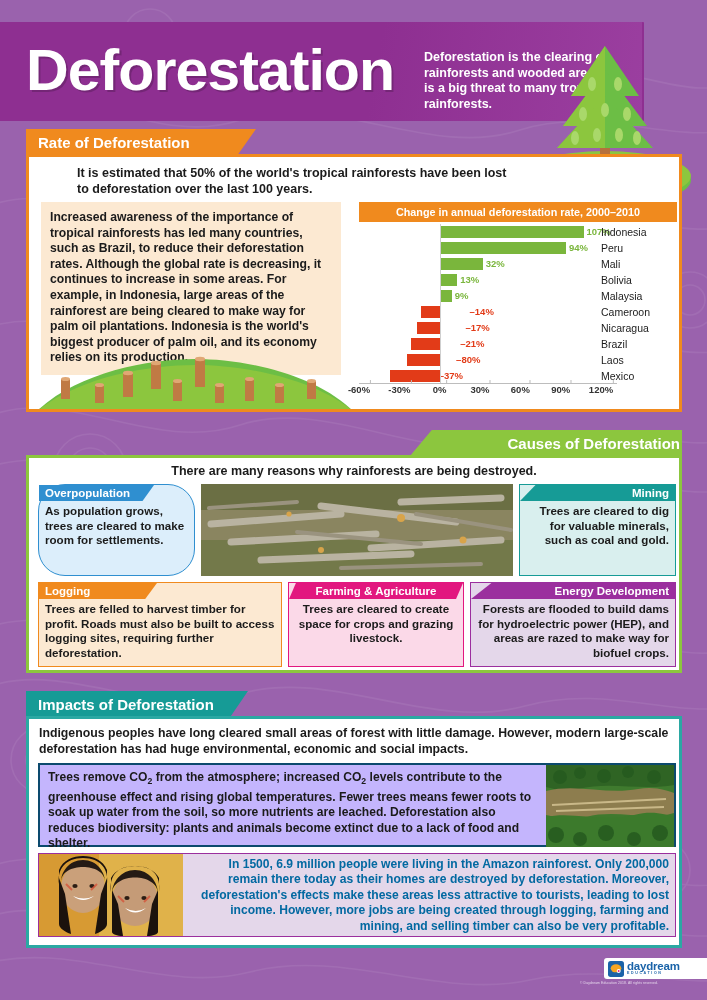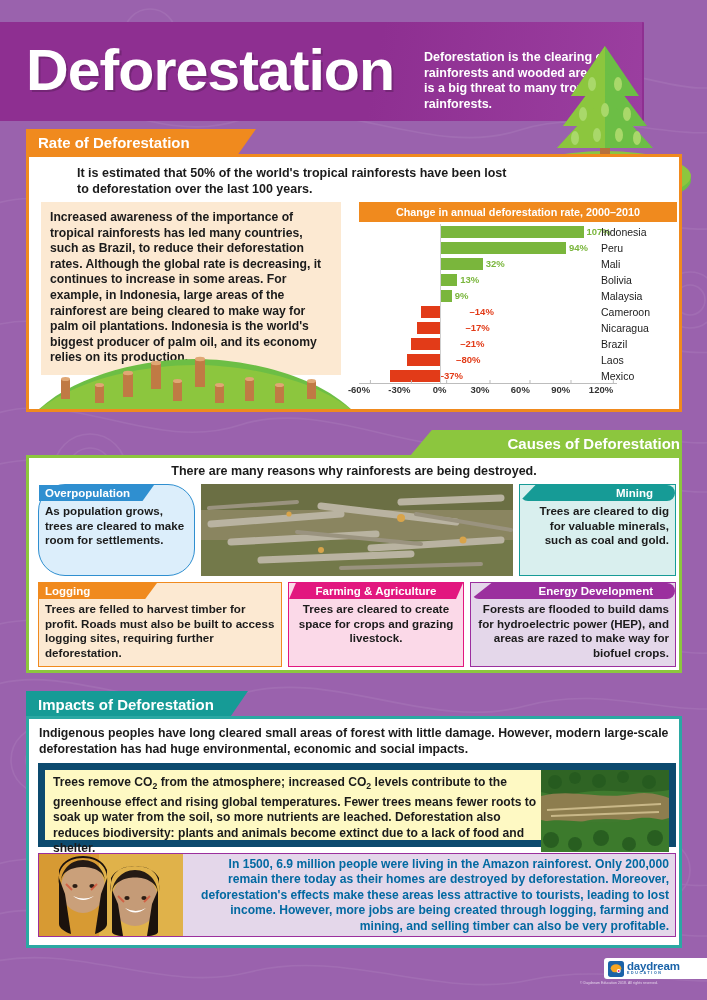--- a/index.html
+++ b/index.html
@@ -160,22 +160,22 @@
   .causes-intro {
     position: absolute; left: 0; top: 6px; width: 100%;
     text-align: center; font-size: 12.5px; font-weight: bold; color: #1b1b1b;
   }
   .cause-card { position: absolute; border: 1px solid; }
   .cause-head {
     height: 16px; color: #fff; font-size: 11.5px; font-weight: bold;
     display: flex; align-items: center; white-space: nowrap;
   }
   .cause-head.l { padding-left: 6px; clip-path: polygon(0 0, 100% 0, 90% 100%, 0 100%); }
-  .cause-head.r { padding-right: 22px; justify-content: flex-end;
-                  clip-path: polygon(10% 0, 100% 0, 100% 100%, 0 100%); border-radius: 8px; }
+  .cause-head.r { padding-right: 6px; justify-content: flex-end;
+                  clip-path: polygon(10% 0, 100% 0, 100% 100%, 0 100%); }
   .cause-text { font-size: 11.6px; line-height: 14.6px; font-weight: bold; color: #1b1b1b; padding: 3px 6px 4px; }
 
   #card-overpopulation { left: 9px; top: 26px; width: 157px; height: 92px;
     background: #dceefb; border-color: #2f8fd0; border-radius: 27px; }
   #card-overpopulation .cause-head { background: #2f8fd0; width: 115px; }
 
   #card-mining { left: 490px; top: 26px; width: 157px; height: 92px;
     background: #d9efee; border-color: #169b96; }
   #card-mining .cause-head { background: #169b96; width: 100%; }
   #card-mining .cause-text { text-align: right; }
@@ -199,21 +199,21 @@
   #card-energy .cause-head { background: #9b2f9e; width: 100%; }
   #card-energy .cause-text { text-align: right; }
 
   
   .impacts-intro {
     position: absolute; left: 10px; top: 6px; width: 636px;
     font-size: 12.3px; line-height: 16px; font-weight: bold; color: #1b1b1b;
   }
   #impact-env {
     position: absolute; left: 9px; top: 44px; width: 638px; height: 84px;
-    background: #fef9c3; border: 7px solid #0c4a6e;
+    background: #c4b5fd; border: 2px solid #0c4a6e;
   }
   #impact-env .txt { padding: 5px 8px; width: 508px;
     font-size: 12.1px; line-height: 15.4px; font-weight: bold; color: #1b1b1b; }
   .env-photo { position: absolute; right: 0; top: 0; width: 128px; height: 82px; overflow: hidden; }
 
   #impact-social {
     position: absolute; left: 9px; top: 134px; width: 638px; height: 84px;
     background: #e4d7ea; border: 1px solid #9b2f9e;
   }
   #impact-social .txt {

